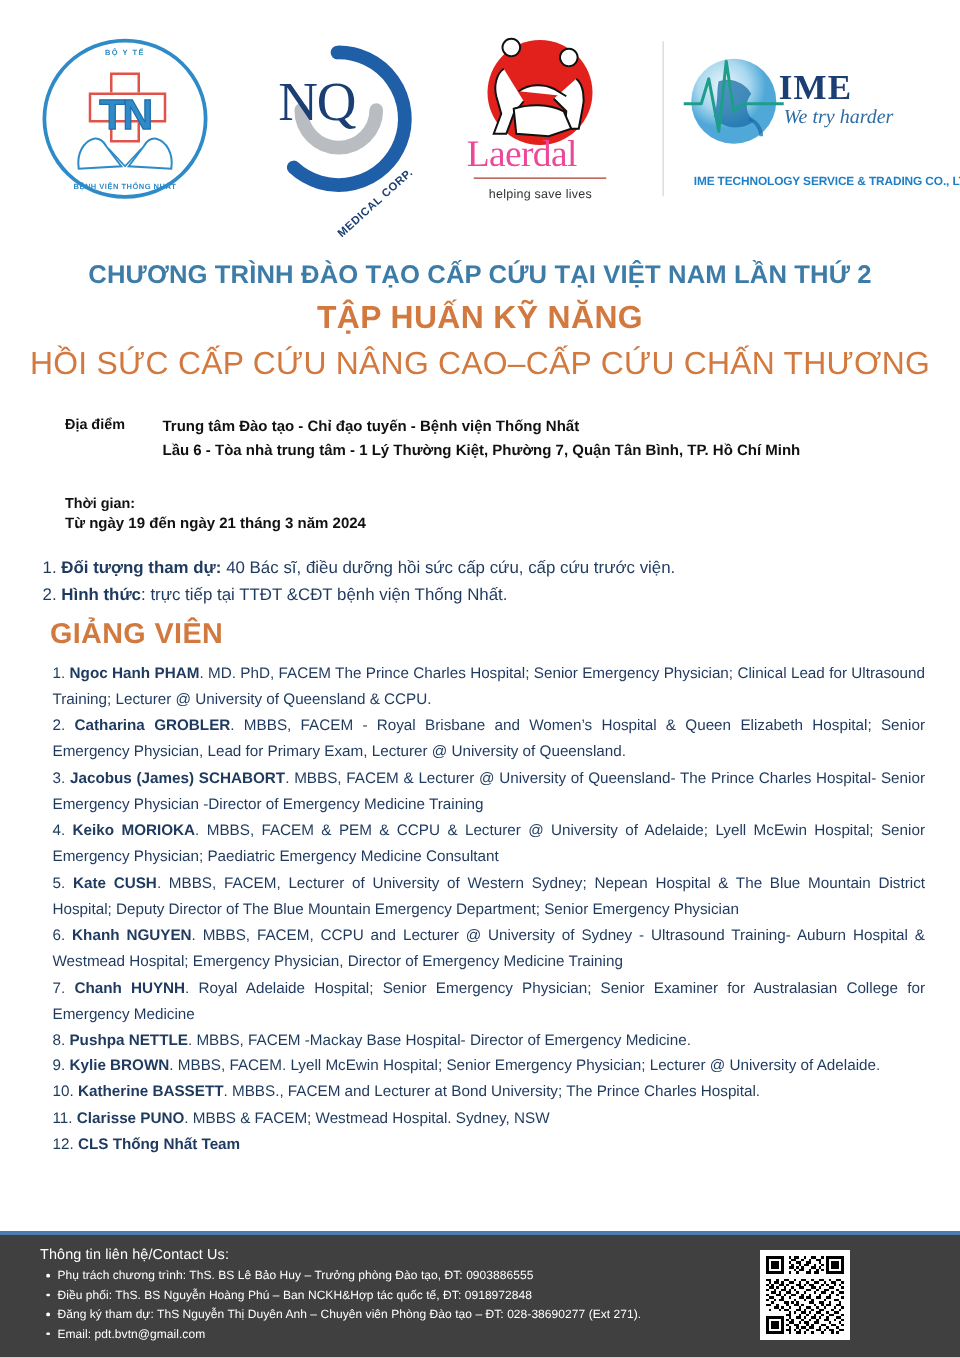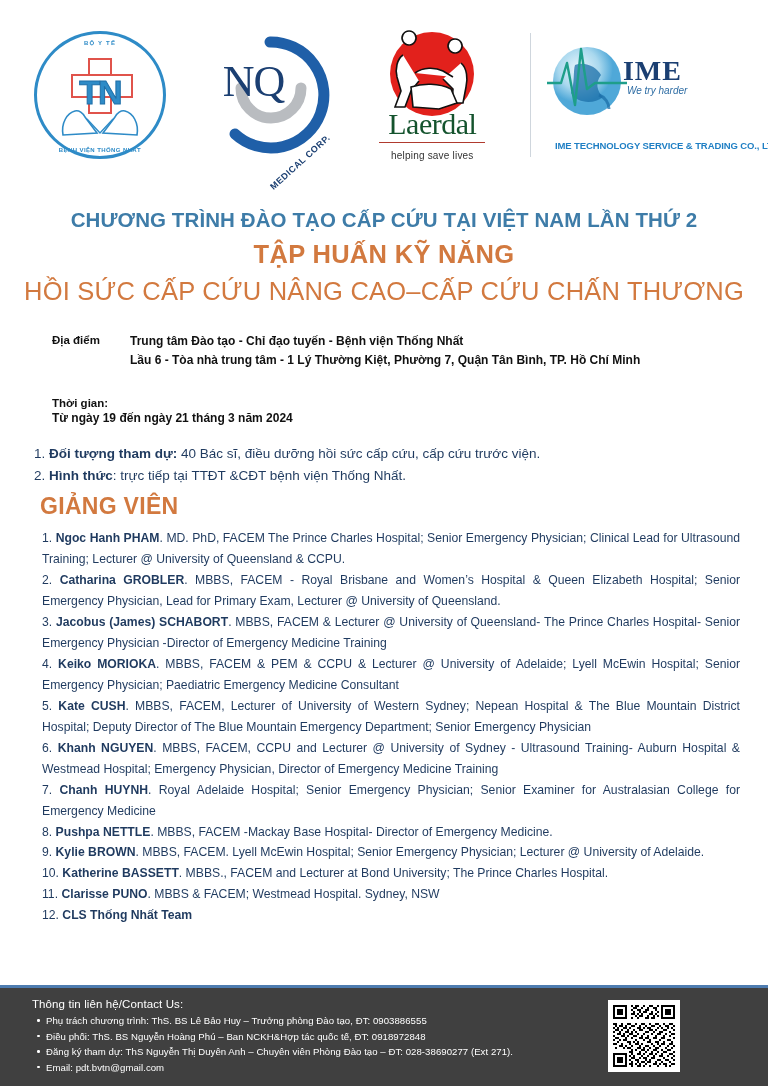--- a/index.html
+++ b/index.html
@@ -59,39 +59,39 @@
   .nq-sub{
     position:absolute;right:2px;bottom:16px;
     font-size:9px;font-weight:bold;color:#1B3F72;
     transform:rotate(-42deg);transform-origin:right bottom;
     letter-spacing:.5px;white-space:nowrap;
   }
 
   
   .lrd-logo{width:118px;height:132px;position:relative;}
   .lrd-word{
-    position:absolute;left:0;right:0;bottom:22px;text-align:center;
-    font-family:"Liberation Serif",serif;font-size:30px;color:#14532d;
+    position:absolute;left:0;right:0;bottom:22px;text-align:left;
+    font-family:"Liberation Serif",serif;font-size:30px;color:#ec4899;
     letter-spacing:-.5px;line-height:1;
   }
   .lrd-rule{position:absolute;left:6px;right:6px;bottom:18px;height:1.5px;background:#B03A2E;}
   .lrd-tag{
     position:absolute;left:0;right:0;bottom:0;text-align:center;
     font-size:10px;color:#333;letter-spacing:.2px;
   }
 
   
   .ime-logo{width:210px;height:124px;position:relative;border-left:1px solid #cfd6dd;padding-left:14px;box-sizing:border-box;}
   .ime-word{
     position:absolute;left:92px;top:22px;
     font-family:"Liberation Serif",serif;font-weight:bold;font-size:28px;color:#1B3F72;letter-spacing:1px;
   }
   .ime-tag{
     position:absolute;left:96px;top:52px;
-    font-family:Liberation Sans, sans-serif;font-style:italic;font-size:10px;color:#2E6DA4;
+    font-family:Liberation Serif, serif;font-style:italic;font-size:16px;color:#2E6DA4;
   }
   .ime-company{
     position:absolute;left:24px;right:0;bottom:6px;text-align:center;
     font-size:9.5px;font-weight:bold;color:#1F7FC4;letter-spacing:-.1px;white-space:nowrap;
   }
 
   
   .titles{text-align:center;padding:0 10px;margin-top:16px;}
   .t1{
     font-size:20.5px;font-weight:bold;color:#3E7CA8;

